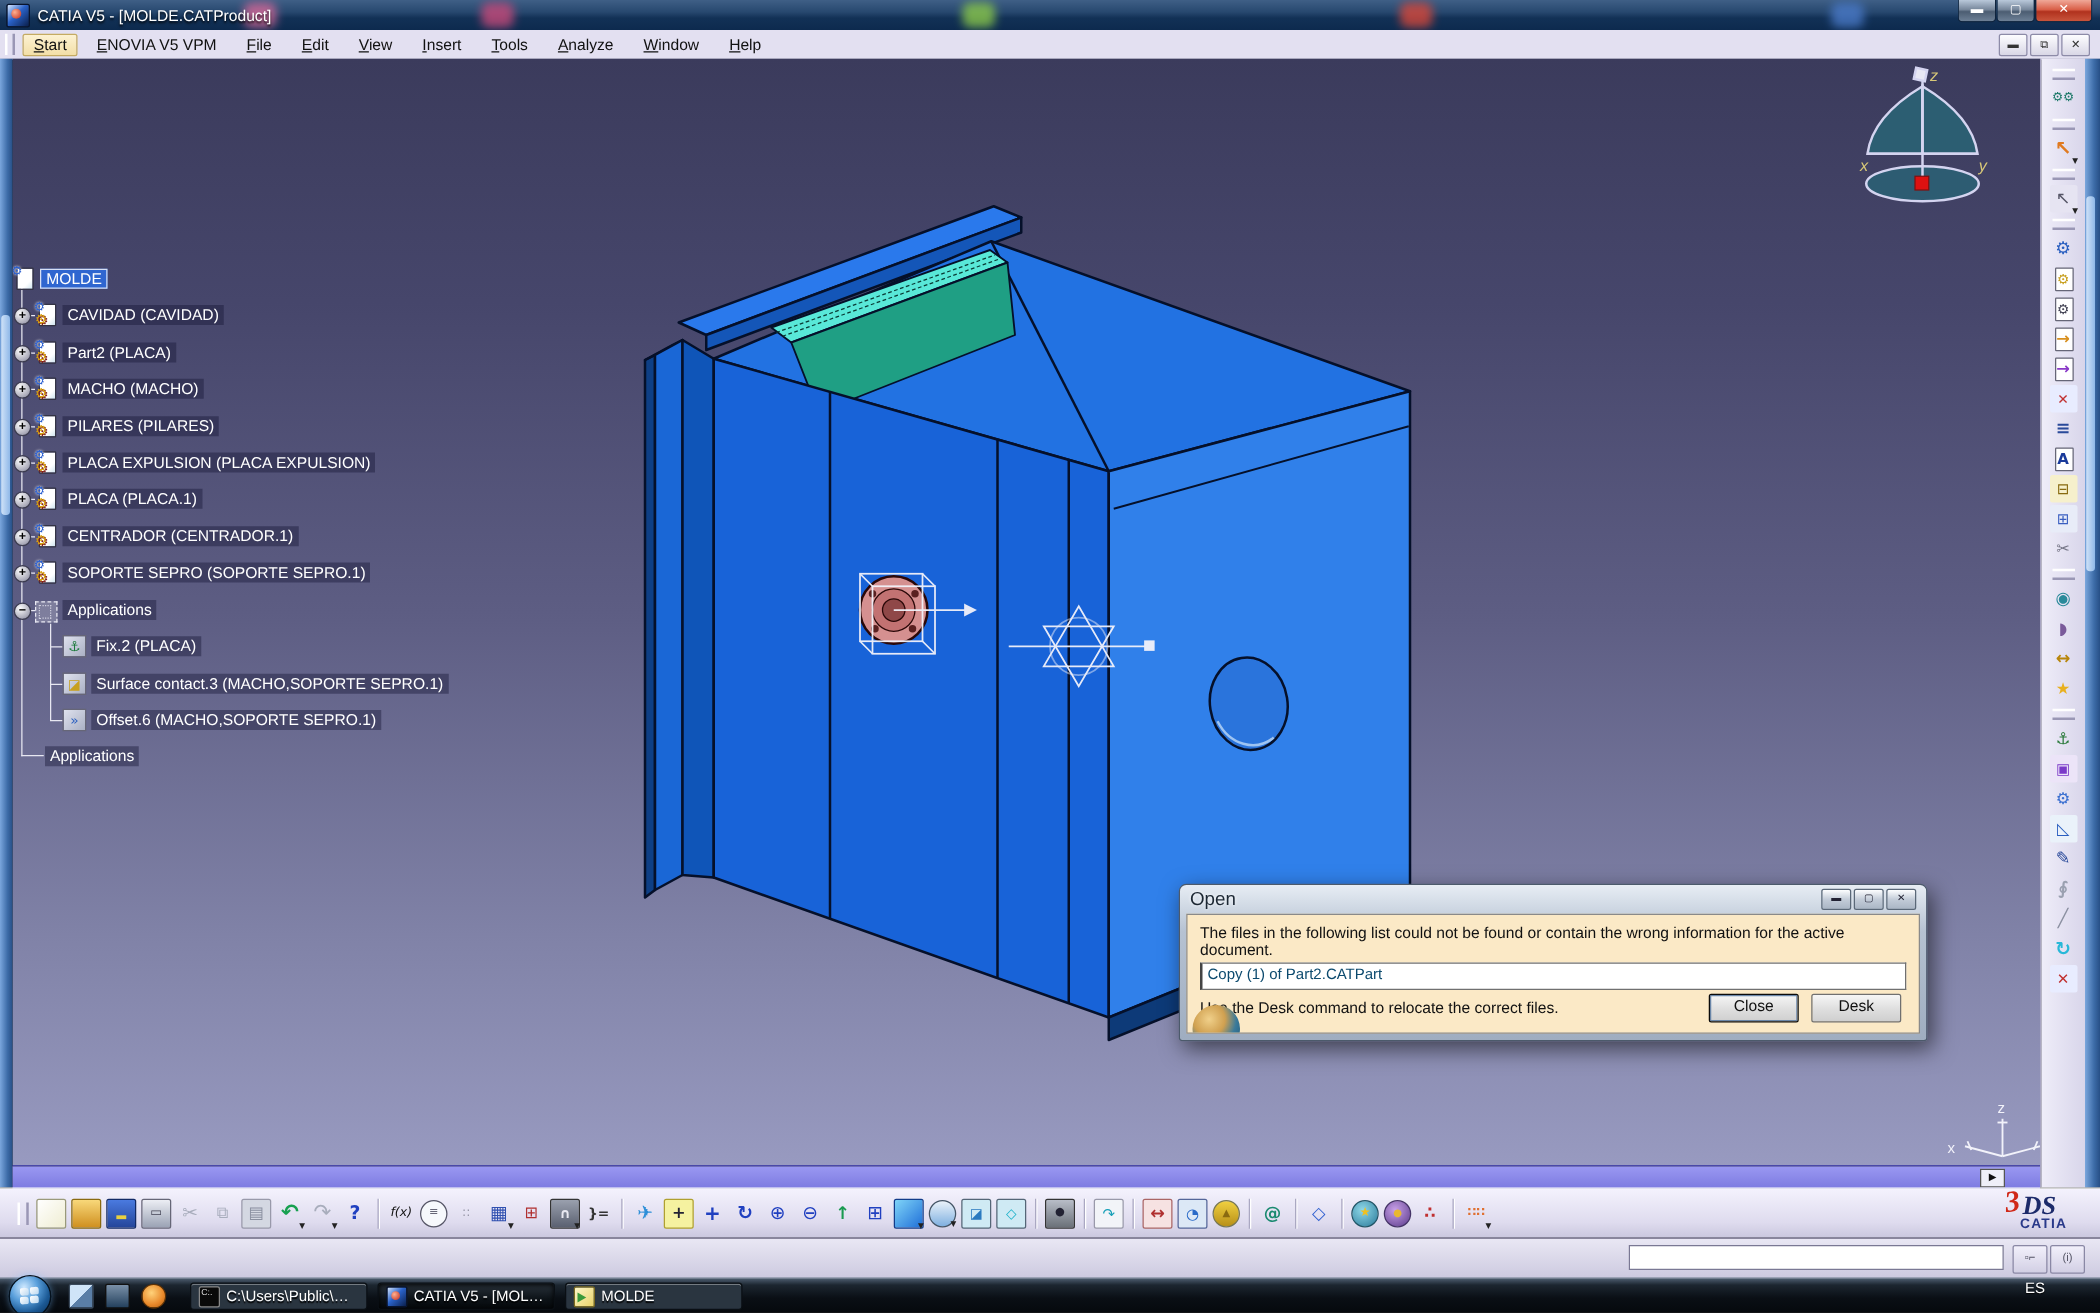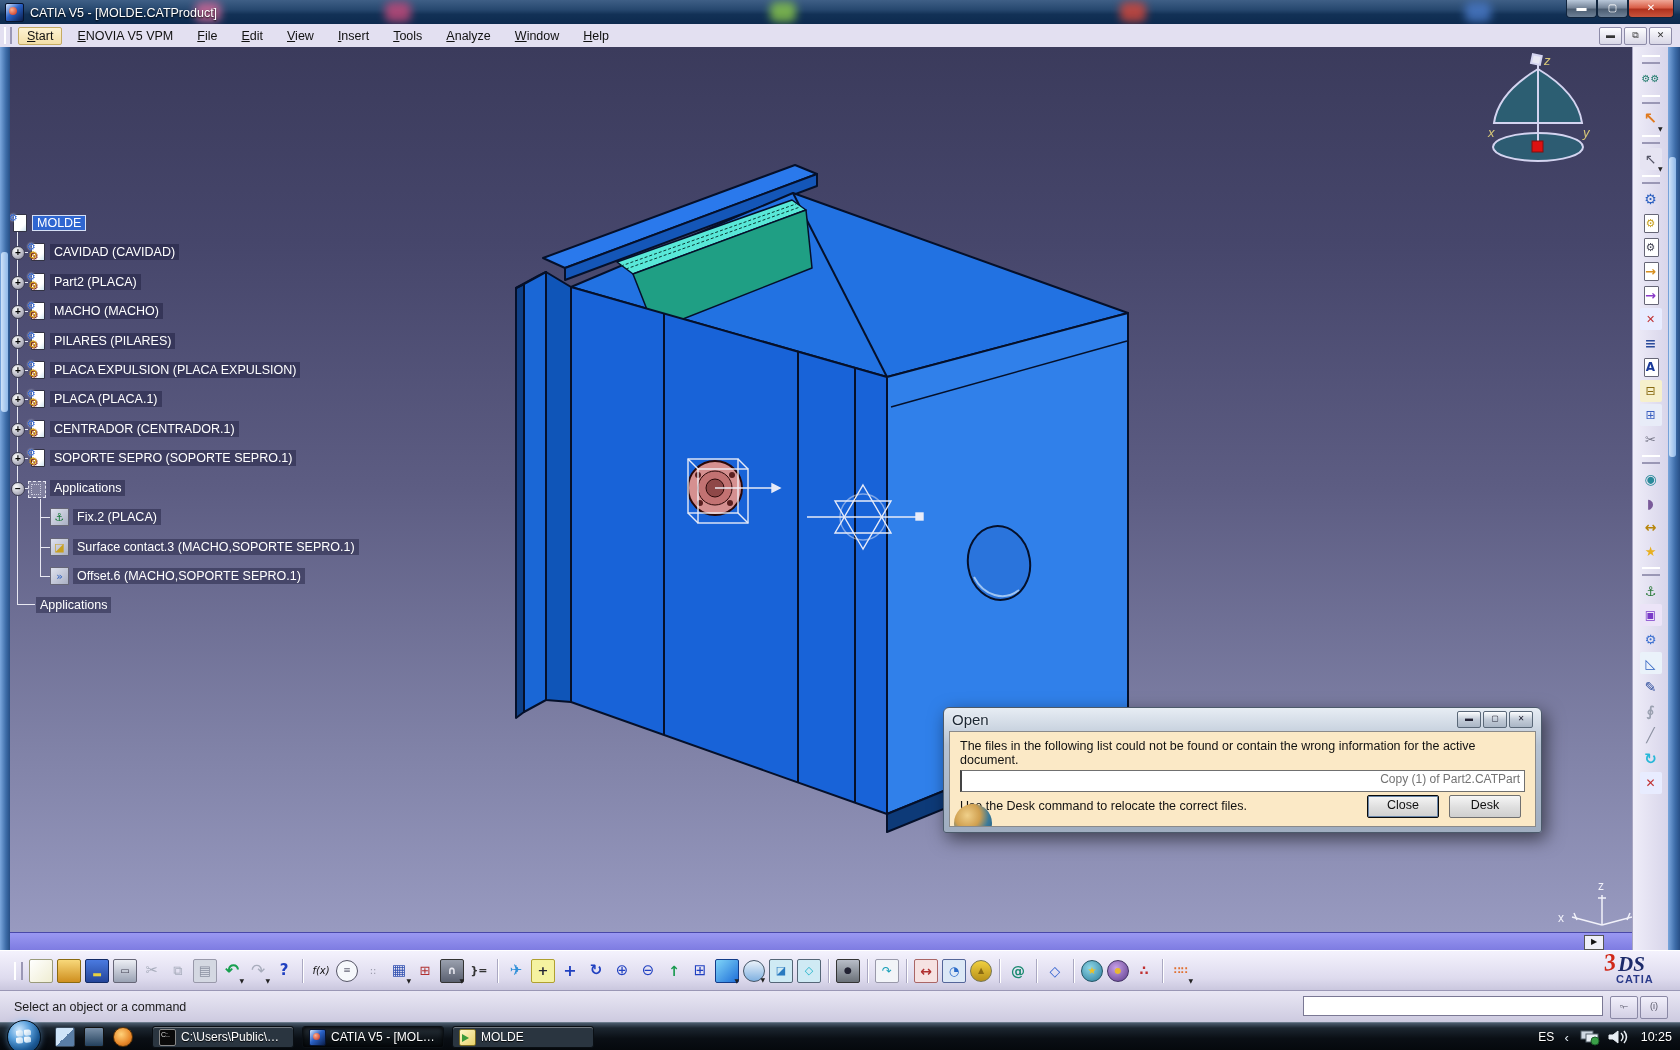--- a/index.html
+++ b/index.html
@@ -95,22 +95,22 @@
   #dialog{position:absolute;left:933px;top:660px;width:597px;height:124px;
     background:linear-gradient(180deg,#e7edf4,#b6c2d2 30%,#9fadc0);
     border:1px solid #4c5a6b;border-radius:6px 6px 3px 3px;box-shadow:4px 6px 18px rgba(0,0,0,.55);}
   #dialog-titlebar{height:22px;display:flex;align-items:center;padding:0 8px;}
   #dialog-title{font-size:15px;color:#1c2733;text-shadow:0 0 3px #fff;flex:1;}
   .dbtn{width:22px;height:15px;margin-left:2px;border:1px solid #5a6878;border-radius:2px;
     background:linear-gradient(180deg,#fdfeff,#c3ccd8 50%,#aab6c5);font-size:8px;line-height:13px;text-align:center;color:#223;}
   #dialog-body{position:absolute;left:5px;right:5px;top:23px;bottom:5px;background:#fbe9c6;
     border:1px solid #8a8a8a;overflow:hidden;}
   #dlg-msg1,#dlg-msg2{margin:7px 10px 0;font-size:12.5px;color:#111;}
-  #dlg-list{margin:3px 10px 0;background:#fff;border:1px solid #707070;height:18px;font-size:12px;color:#737373;
-    padding:1px 4px;border-left:2px solid #444;text-align:right;}
+  #dlg-list{margin:3px 10px 0;background:#fff;border:1px solid #707070;height:18px;font-size:12px;color:#0c4a6e;
+    padding:1px 4px;border-left:2px solid #444;}
   #dlg-buttons{position:absolute;right:14px;bottom:8px;display:flex;gap:10px;}
   .pushbtn{min-width:54px;height:21px;font-size:12.5px;color:#111;text-align:center;line-height:19px;
     background:linear-gradient(180deg,#f6f6f6,#dedede 55%,#cfcfcf);border:1px solid #707070;border-radius:2px;padding:0 8px;}
   .pushbtn.default{border:1px solid #0a0a0a;box-shadow:0 0 0 1px #6a86a8 inset;}
   #dlg-globe{position:absolute;left:4px;bottom:-16px;width:38px;height:38px;border-radius:50%;
     background:radial-gradient(circle at 35% 30%,#f0d08a 0%,#d0a050 35%,#3a7a9a 60%,#174a68 100%);}
 
   
   #statusbar{position:absolute;left:0;top:990px;width:1680px;height:32px;
     background:linear-gradient(180deg,#e9e7f4,#ccc9df);border-top:1px solid #9a97b5;display:flex;align-items:center;}
@@ -141,21 +141,21 @@
   .taskbtn .lbl{white-space:nowrap;overflow:hidden;text-overflow:ellipsis;text-shadow:0 1px 1px #000;}
   .taskbtn.active{background:linear-gradient(180deg,#2a333c,#0d1318 60%,#05080b);box-shadow:inset 0 1px 4px #000;}
   .tb-ic{width:15px;height:15px;flex:none;border-radius:2px;}
   .tb-ic.console{background:#0a0a0a;border:1px solid #888;position:relative;}
   .tb-ic.console::after{content:"C:.";position:absolute;left:1px;top:1px;font-size:7px;color:#ddd;}
   .tb-ic.catia{background:linear-gradient(135deg,#d8e8ff 0%,#2a62c8 45%,#0a1e4a 100%);border:1px solid #08142e;position:relative;}
   .tb-ic.catia::after{content:"";position:absolute;left:3px;top:3px;width:7px;height:7px;border-radius:50%;
     background:radial-gradient(circle at 35% 35%,#ffb090,#c02818);}
   .tb-ic.molde{background:linear-gradient(135deg,#fdf6c8,#e8d26a);border:1px solid #7a6a20;position:relative;}
   .tb-ic.molde::after{content:"";position:absolute;left:2px;top:4px;border-left:7px solid #3a9a3a;border-top:4px solid transparent;border-bottom:4px solid transparent;}
-  #tray{position:absolute;right:8px;top:0;height:28px;display:flex;align-items:center;gap:10px;color:#fff;}
+  #tray{position:absolute;right:8px;top:0;height:28px;display:flex;gap:10px;color:#fff;flex-direction:column;}
   #tray-lang{font-size:12px;text-shadow:0 1px 1px #000;}
   #tray-chevron{font-size:13px;color:#dfe8f0;}
   #tray-time{font-size:12.5px;text-shadow:0 1px 1px #000;}
 
   
   #catia-logo{position:absolute;right:18px;top:951px;width:70px;height:38px;text-align:center;}
   #catia-logo .swoosh{position:absolute;left:12px;top:-2px;font-size:24px;font-style:italic;color:#d02818;font-weight:bold;
     font-family:"Liberation Serif",serif;transform:rotate(-8deg);}
   #catia-logo .ds{position:absolute;left:26px;top:1px;font-size:21px;font-style:italic;font-weight:bold;color:#1c2a6a;
     font-family:"Liberation Serif",serif;}
@@ -651,21 +651,20 @@
         <span class="dd">▼</span>
       </div>
     </div>
   <div id="catia-logo">
     <span class="swoosh">3</span>
     <span class="ds">DS</span>
     <span class="name">CATIA</span>
   </div>
 
   <div id="statusbar">
-    <span id="status-text">Select an object or a command</span>
     <input id="status-input" value="" style="">
     <div class="status-btn" style="left:1610px;">▫⌐</div>
     <div class="status-btn" style="left:1640px;">(i)</div>
   </div>
 
   <div id="taskbar">
     <div id="start-orb">
       <div id="start-flag">
         <span></span>
           <span></span>

